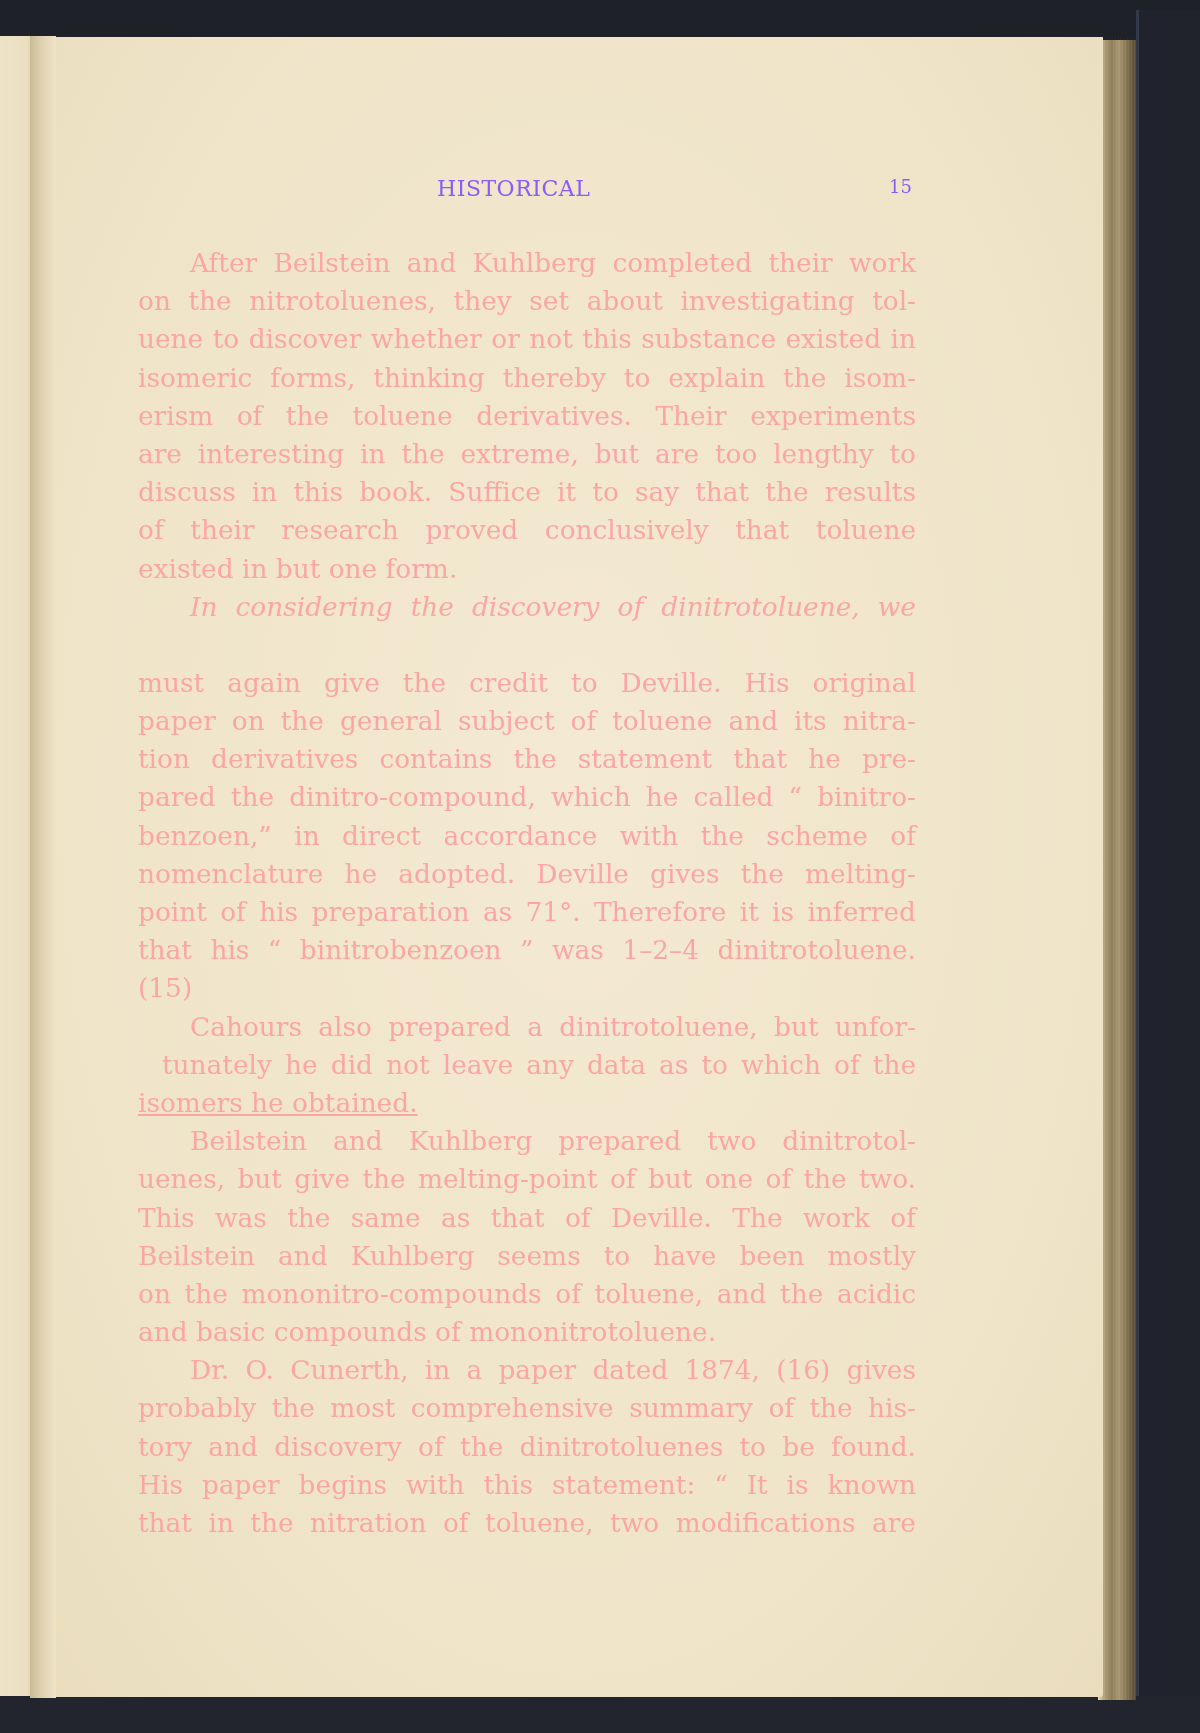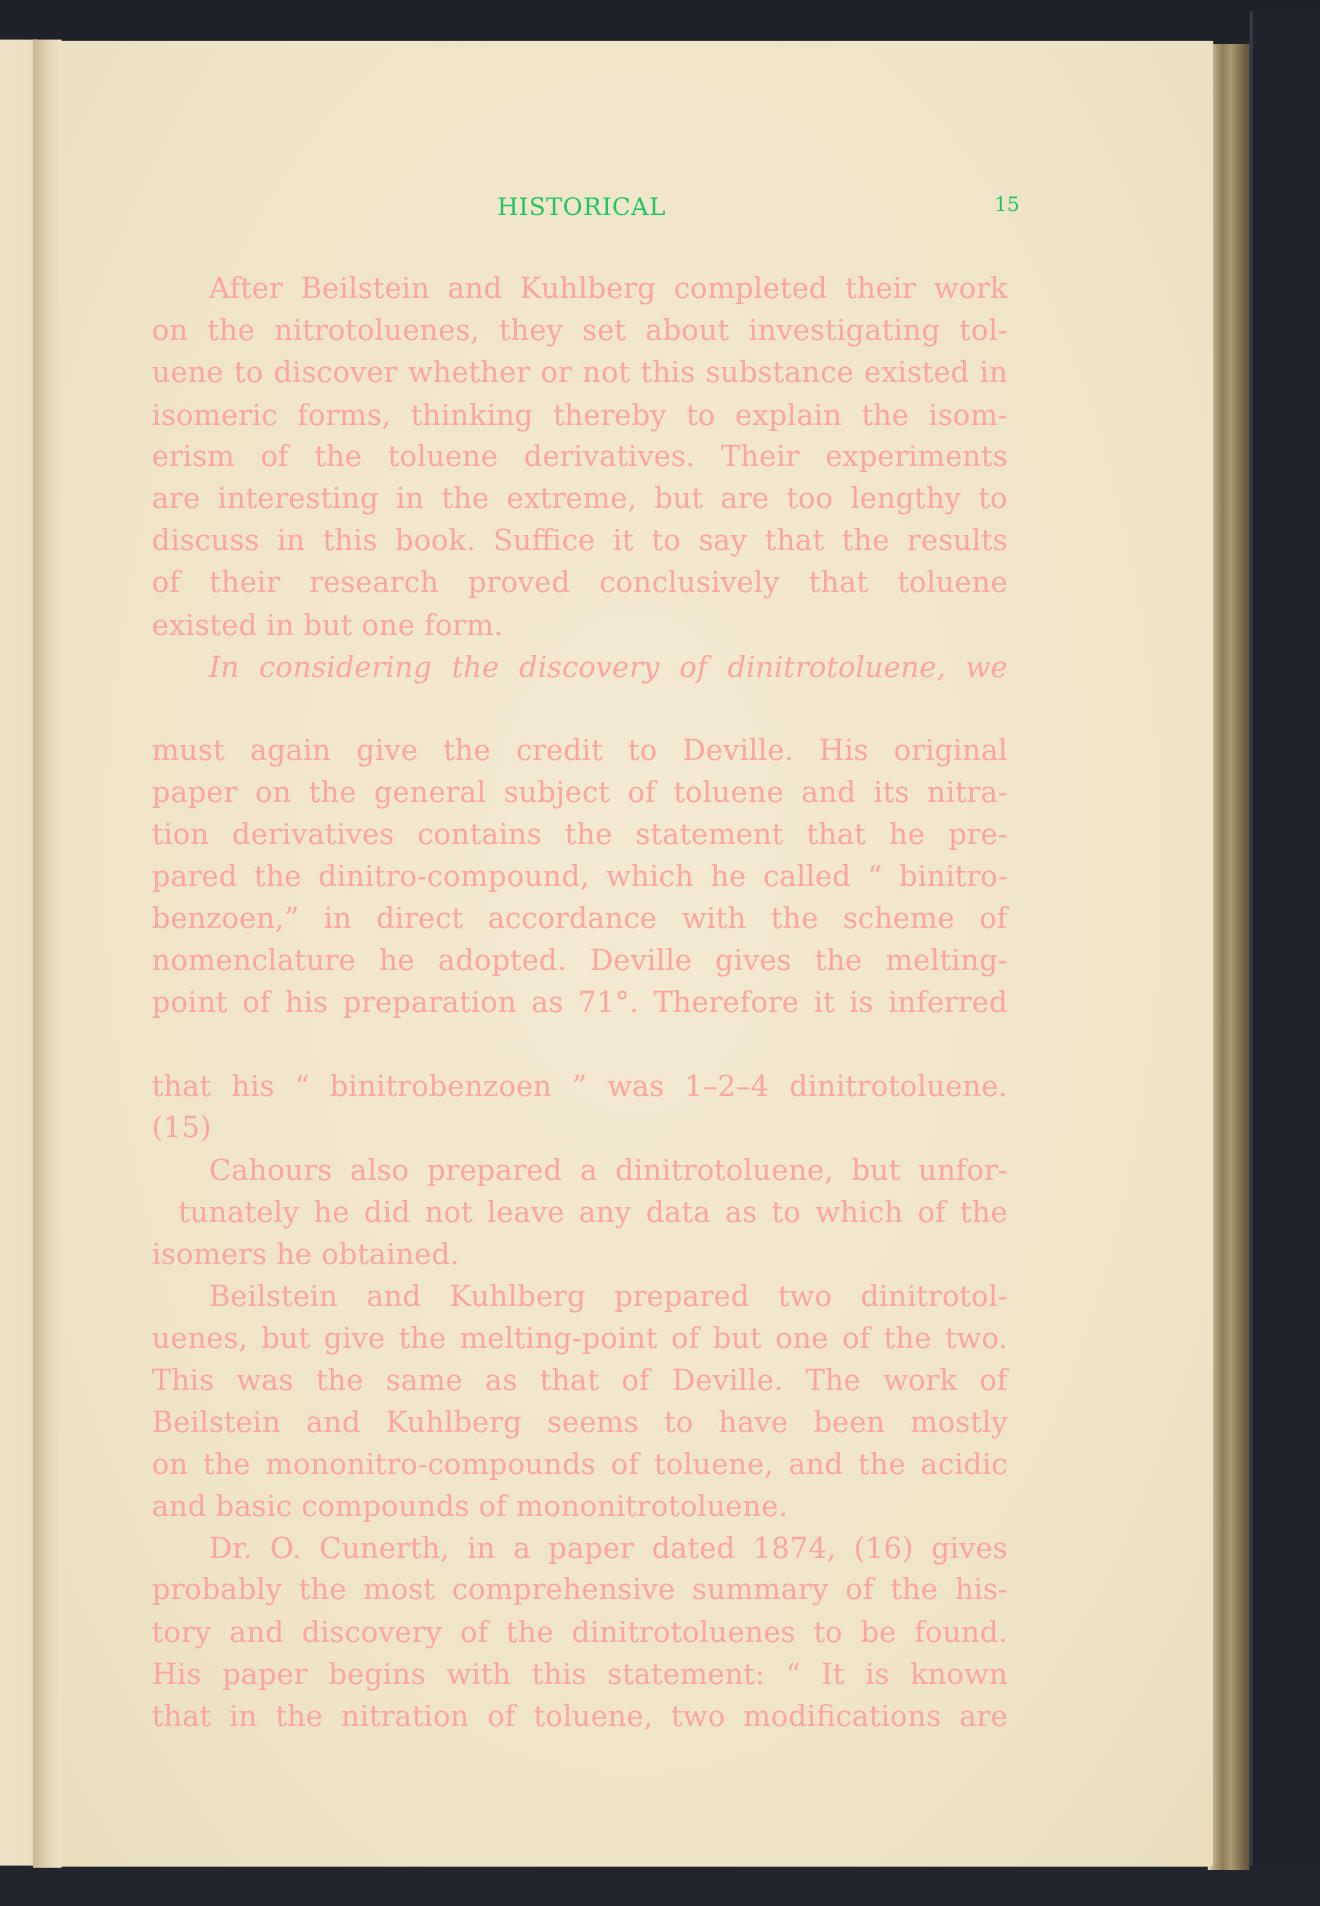--- a/index.html
+++ b/index.html
@@ -39,22 +39,22 @@
     position: absolute; left: 1136px; top: 10px; width: 64px; height: 1723px;
     background: #20232b;
     border-left: 3px solid #343947;
   }
   .cover-bottom {
     position: absolute; left: 0; top: 1696px; width: 1200px; height: 37px;
     background: #22252d;
   }
 
   .running-head {
-    position: absolute; left: 152px; top: 176px; width: 775px; height: 30px;
-    font-family: "DejaVu Serif", serif; color: #22c55e;
+    position: absolute; left: 137px; top: 176px; width: 775px; height: 30px;
+    font-family: "DejaVu Serif", serif; color: #8b5cf6;
   }
   .running-title {
     position: absolute; left: 300px; top: 0; font-size: 22px; letter-spacing: 0.5px;
   }
   .page-number {
     position: absolute; right: 0; top: 0; font-size: 18px;
   }
 
   .body-text {
     position: absolute; left: 138px; top: 244px; width: 778px;
@@ -100,27 +100,27 @@
   </div>
   <div>
     <span class="line indent" style="display: block; text-align: justify; text-align-last: justify; font-style: italic;">In considering the discovery of dinitrotoluene, we</span>
     <span class="line" style="display: block; text-align: justify; text-align-last: justify; margin-top: 38px;">must again give the credit to Deville. His original</span>
     <span class="line" style="display: block; text-align: justify; text-align-last: justify;">paper on the general subject of toluene and its nitra-</span>
     <span class="line" style="display: block; text-align: justify; text-align-last: justify;">tion derivatives contains the statement that he pre-</span>
     <span class="line" style="display: block; text-align: justify; text-align-last: justify;">pared the dinitro-compound, which he called “ binitro-</span>
     <span class="line" style="display: block; text-align: justify; text-align-last: justify;">benzoen,” in direct accordance with the scheme of</span>
     <span class="line" style="display: block; text-align: justify; text-align-last: justify;">nomenclature he adopted. Deville gives the melting-</span>
     <span class="line" style="display: block; text-align: justify; text-align-last: justify;">point of his preparation as 71°. Therefore it is inferred</span>
-    <span class="line" style="display: block; text-align: justify; text-align-last: justify; margin-top: 38px;">that his “ binitrobenzoen ” was 1–2–4 dinitrotoluene.</span>
+    <span class="line" style="display: block; text-align: justify; text-align-last: justify;">that his “ binitrobenzoen ” was 1–2–4 dinitrotoluene.</span>
     <span class="line last" style="display: block; text-align: left; text-align-last: left;">(15)</span>
   </div>
   <div>
     <span class="line indent" style="display: block; text-align: justify; text-align-last: justify;">Cahours also prepared a dinitrotoluene, but unfor-</span>
     <span class="line" style="display: block; text-align: justify; text-align-last: justify; margin-left: 24px;">tunately he did not leave any data as to which of the</span>
-    <span class="line last" style="display: block; text-align: center; text-align-last: left;">isomers he obtained.</span>
+    <span class="line last" style="display: block; text-align: center; text-align-last: left; text-decoration: underline;">isomers he obtained.</span>
   </div>
   <div>
     <span class="line indent" style="display: block; text-align: justify; text-align-last: justify;">Beilstein and Kuhlberg prepared two dinitrotol-</span>
     <span class="line" style="display: block; text-align: justify; text-align-last: justify;">uenes, but give the melting-point of but one of the two.</span>
     <span class="line" style="display: block; text-align: justify; text-align-last: justify;">This was the same as that of Deville. The work of</span>
     <span class="line" style="display: block; text-align: justify; text-align-last: justify;">Beilstein and Kuhlberg seems to have been mostly</span>
     <span class="line" style="display: block; text-align: justify; text-align-last: justify;">on the mononitro-compounds of toluene, and the acidic</span>
     <span class="line last" style="display: block; text-align: left; text-align-last: left;">and basic compounds of mononitrotoluene.</span>
   </div>
   <div>

